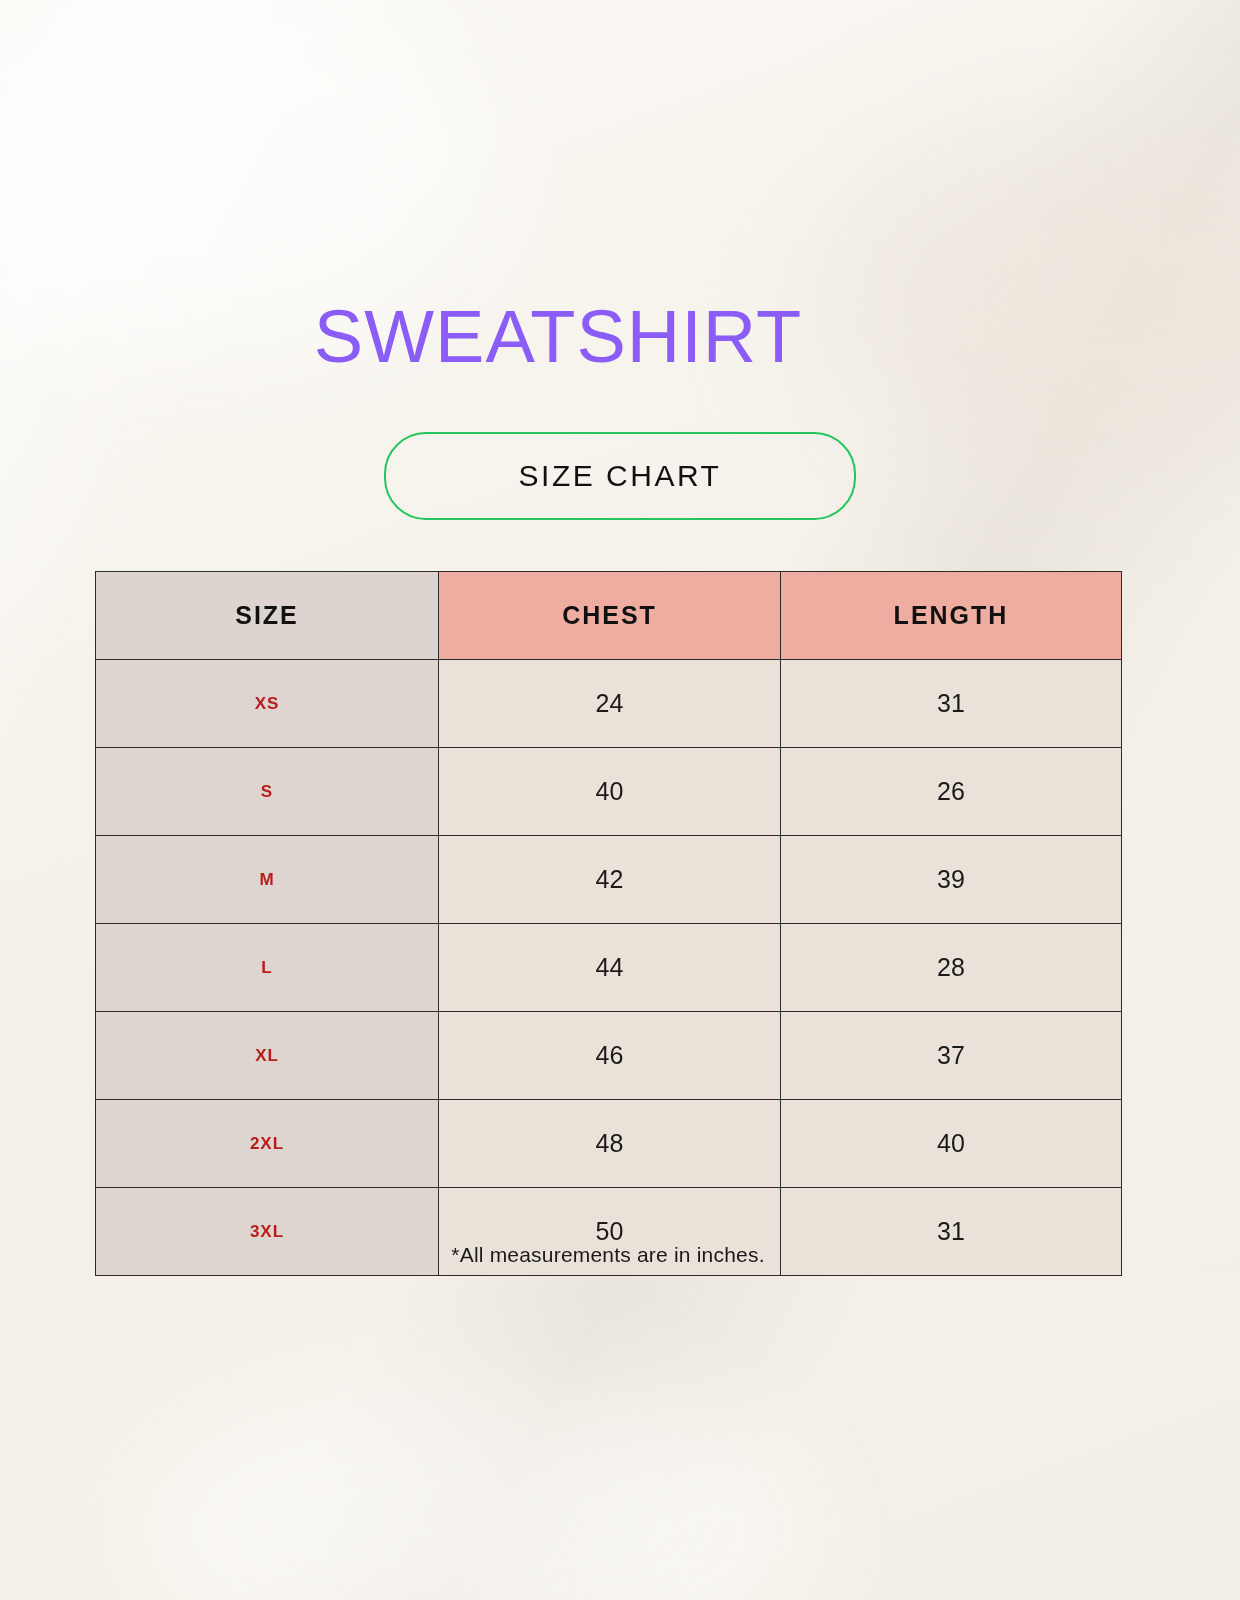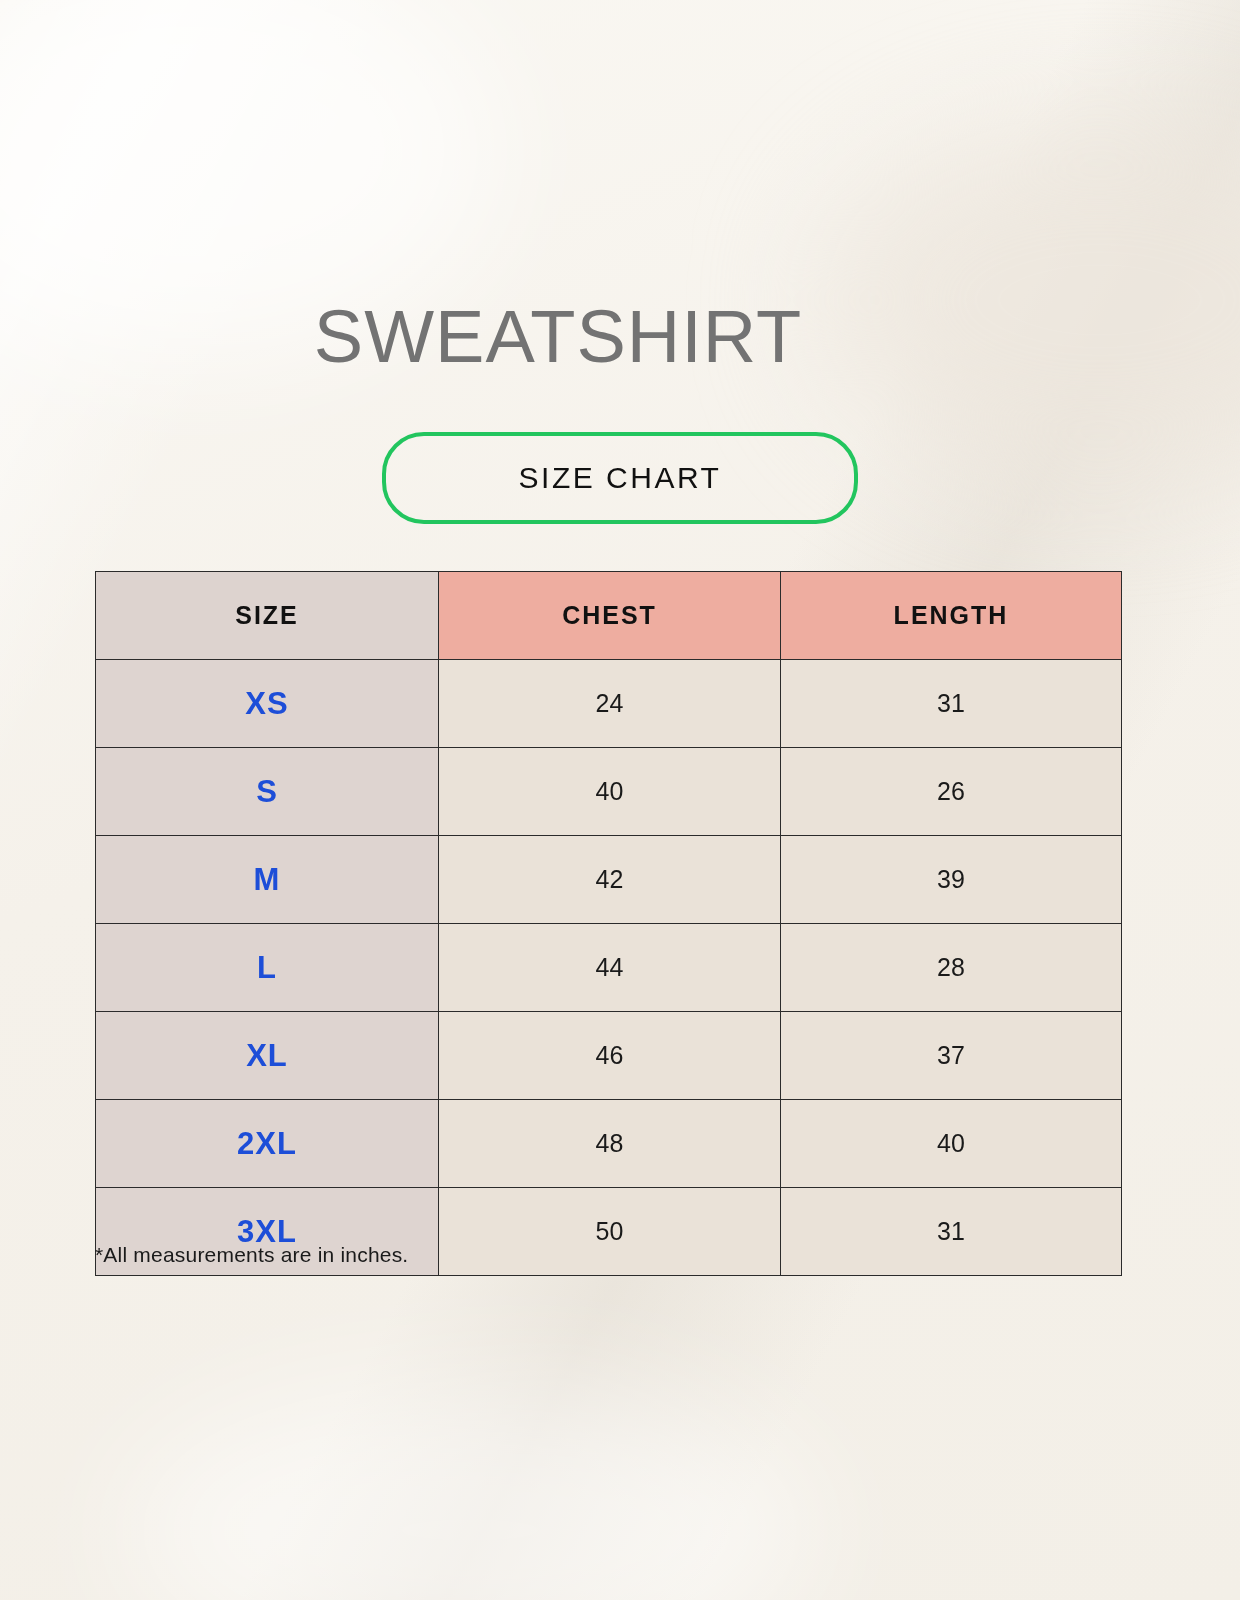--- a/index.html
+++ b/index.html
@@ -55,32 +55,32 @@
 
   .title {
     position: absolute;
     top: 300px;
     left: 0;
     width: 1116px;
     text-align: center;
     font-size: 74px;
     font-weight: 400;
     letter-spacing: 1px;
-    color: #737373;
+    color: #8b5cf6;
     line-height: 1;
   }
 
   .pill {
     position: absolute;
     top: 432px;
     left: 50%;
     transform: translateX(-50%);
     width: 468px;
     height: 84px;
-    border: 4px solid #22c55e;
+    border: 2px solid #22c55e;
     border-radius: 42px;
     display: flex;
     align-items: center;
     justify-content: center;
     background: transparent;
   }
   .pill-label {
     font-size: 30px;
     font-weight: 500;
     letter-spacing: 2.5px;
@@ -118,38 +118,38 @@
   }
   th.head-measure {
     background: #eeada0;
     font-size: 25px;
     font-weight: bold;
     letter-spacing: 2px;
     color: #111;
   }
   td.cell-size {
     background: #ded4d0;
-    font-size: 31px;
+    font-size: 17px;
     font-weight: bold;
     letter-spacing: 1px;
-    color: #1d4ed8;
+    color: #b91c1c;
   }
   td.cell-value {
     background: #eae2d8;
     font-size: 25px;
     font-weight: 400;
     color: #1a1a1a;
   }
 
   .footnote {
     position: absolute;
     left: 95px;
     top: 1243px;
     width: 1026px;
-    text-align: left;
+    text-align: center;
     font-size: 21px;
     font-weight: 500;
     color: #1a1a1a;
     letter-spacing: 0.2px;
   }
 </style>
 </head>
 <body>
 
 <div class="page">

